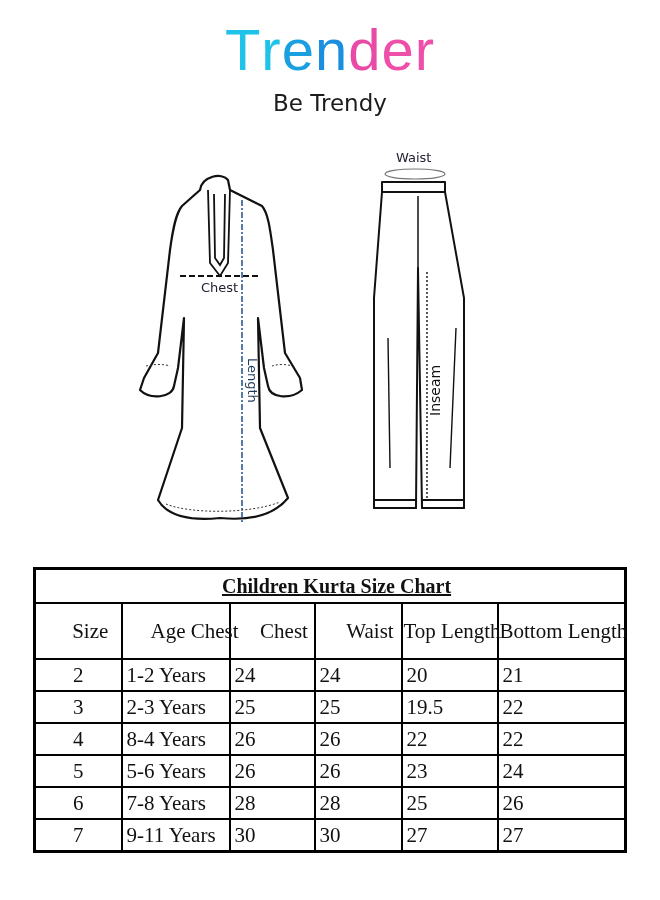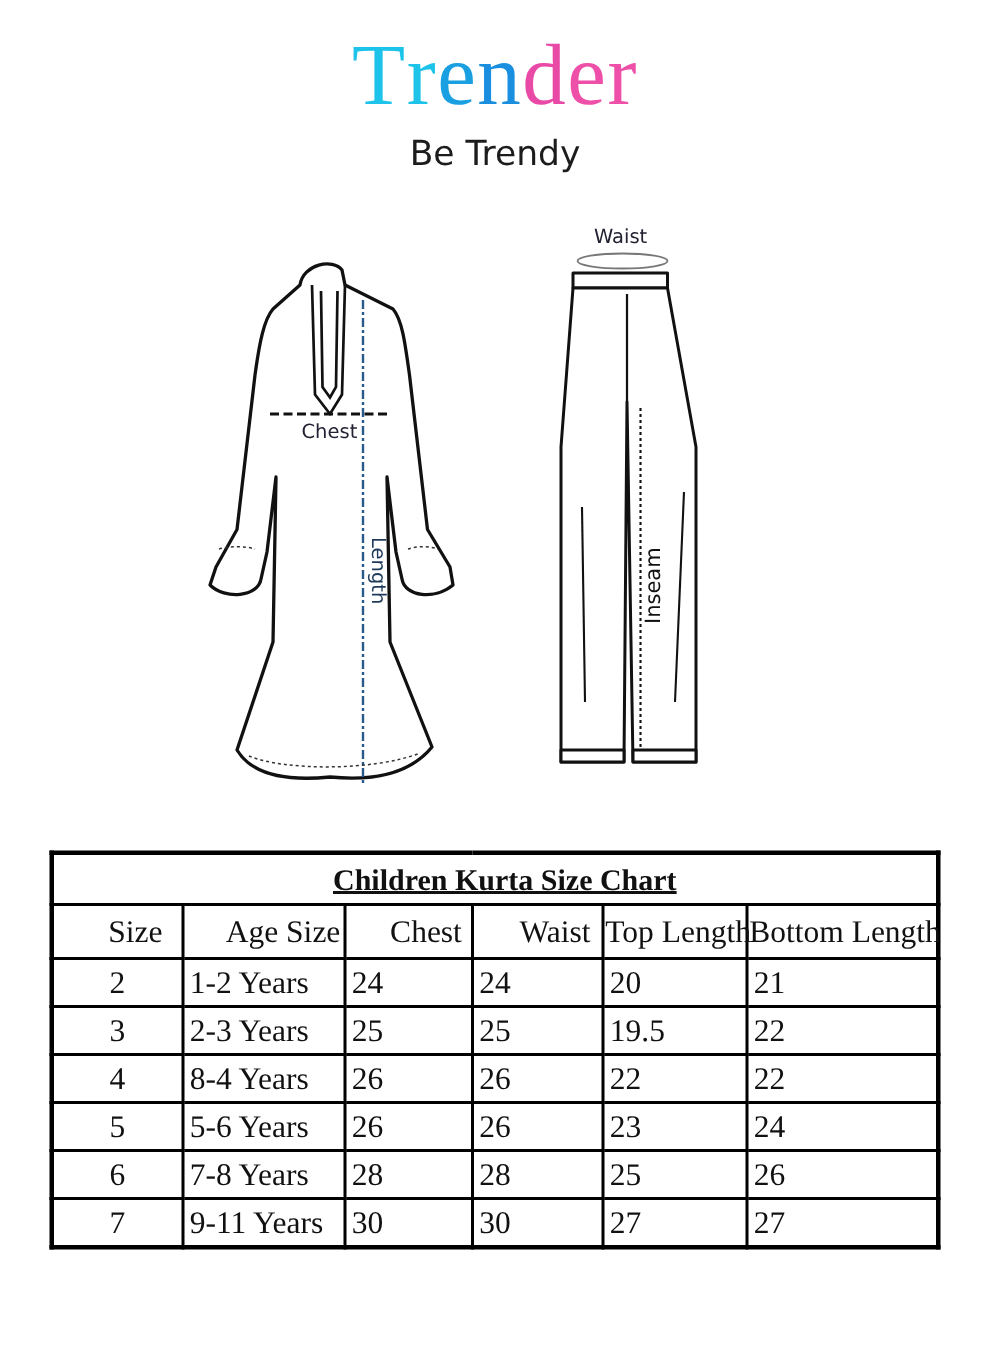--- a/index.html
+++ b/index.html
@@ -1,19 +1,19 @@
 <!DOCTYPE html>
 <html><head>
 <meta charset="utf-8">
 <style>
   html, body { margin:0; padding:0; background:#ffffff; }
   body { width:660px; height:900px; position:relative; overflow:hidden; font-family:"Liberation Sans", sans-serif; }
 
   .logo { position:absolute; left:0; width:660px; top:18px; text-align:center; }
-  .logo-word { font-family:Liberation Serif, serif; font-size:58px; letter-spacing:1px; line-height:64px; font-weight:normal; }
+  .logo-word { font-family:Liberation Sans, sans-serif; font-size:58px; letter-spacing:1px; line-height:64px; font-weight:normal; }
   .logo-word span { display:inline-block; }
   .tagline { position:absolute; left:0; width:660px; top:90px; text-align:center; font-family:"DejaVu Sans", sans-serif; font-size:23px; color:#1c1c1c; }
 
   .illus { position:absolute; }
   .illus svg { display:block; }
   .lbl { font-family:"DejaVu Sans", sans-serif; font-size:13px; fill:#223; }
 
   .chart-wrap { position:absolute; left:33px; top:567px; width:591px; height:203px; }
   table.size { position:absolute; left:0; top:0; width:591px; height:259px; border-collapse:collapse; border:3px solid #000; table-layout:fixed; font-family:"Liberation Serif", serif; font-size:21px; color:#111; }
   table.size td, table.size th { border:2px solid #000; padding:0 4px; height:30px; font-weight:normal; white-space:nowrap; }
@@ -85,25 +85,25 @@
         <col style="width:87px">
         <col style="width:96px">
         <col style="width:128px">
     </colgroup>
     <tbody>
         <tr class="title-row">
       <td colspan="6" style="text-align:left; padding-left:186px;"><span class="title" style="padding-left:0">Children Kurta Size Chart</span></td>
     </tr>
     <tr>
       <th>Size</th>
-      <th>Age Size</th>
+      <th>Age Chest</th>
       <th>Chest</th>
       <th>Waist</th>
       <th style="padding:0 1px">Top Length</th>
-      <th style="padding:2px 1px">Bottom Length</th>
+      <th style="padding:12px 1px">Bottom Length</th>
     </tr>
     <tr>
       <td class="c">2</td>
       <td class="l">1-2 Years</td>
       <td class="r">24</td>
       <td class="r">24</td>
       <td class="r">20</td>
       <td class="r">21</td>
     </tr>
     <tr>

